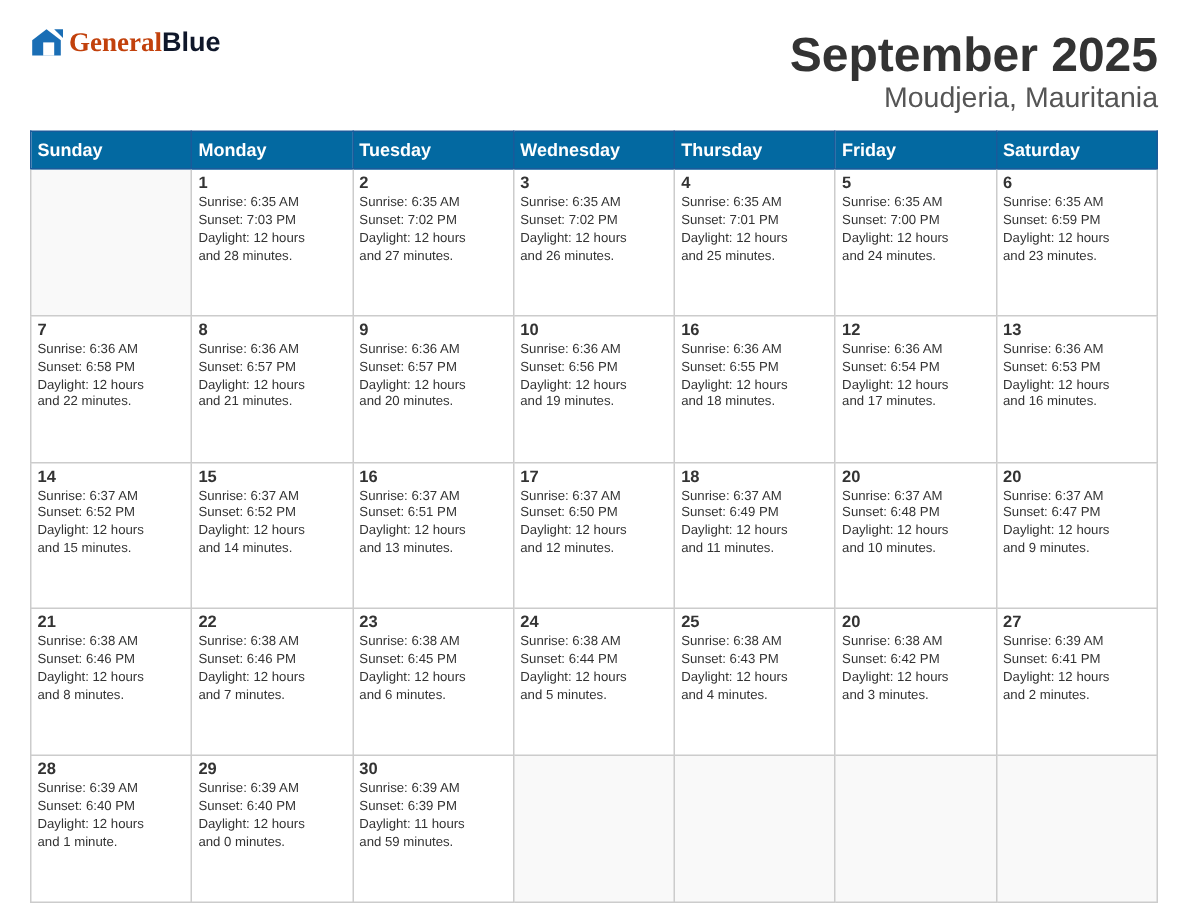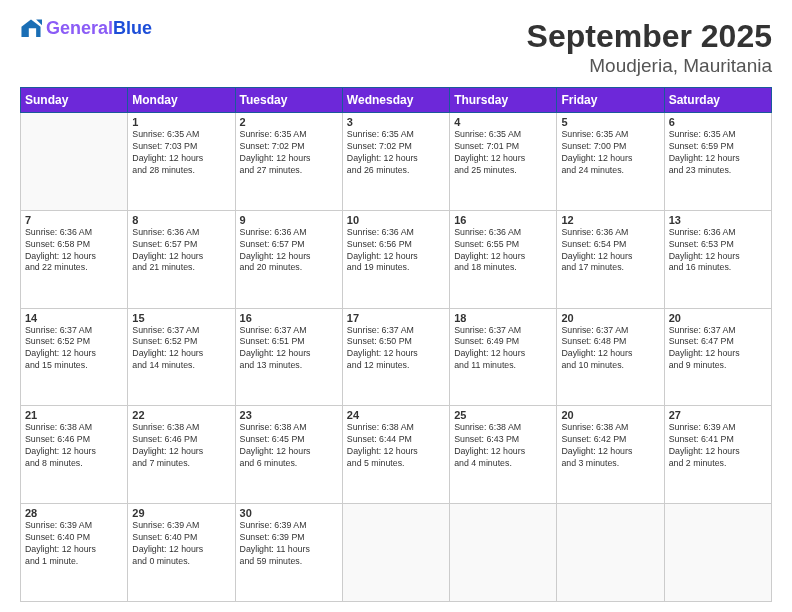--- a/index.html
+++ b/index.html
@@ -26,22 +26,22 @@
     .logo {
       display: flex;
       align-items: center;
       gap: 4px;
     }
     .logo-text {
       font-size: 18px;
       font-weight: bold;
       line-height: 1.1;
     }
-    .logo-general { color: #8b5cf6; }
-    .logo-blue { color: #1d4ed8; }
+    .logo-general { color: #c2410c; font-family: Liberation Serif, serif; }
+    .logo-blue { color: #0f172a; }
     .logo-icon {
       width: 22px;
       height: 22px;
     }
     .title-section {
       text-align: right;
     }
     .month-title {
       font-size: 32px;
       font-weight: bold;
@@ -52,21 +52,21 @@
       color: #555;
     }
     .calendar {
       flex: 1;
       border: 1px solid #ccc;
       border-collapse: collapse;
       width: 100%;
       table-layout: fixed;
     }
     .calendar th {
-      background-color: #6d28d9;
+      background-color: #0369a1;
       color: white;
       font-size: 12px;
       font-weight: bold;
       padding: 5px 4px;
       text-align: left;
       border: 1px solid #1a5a9a;
     }
     .calendar td {
       border: 1px solid #ccc;
       vertical-align: top;

